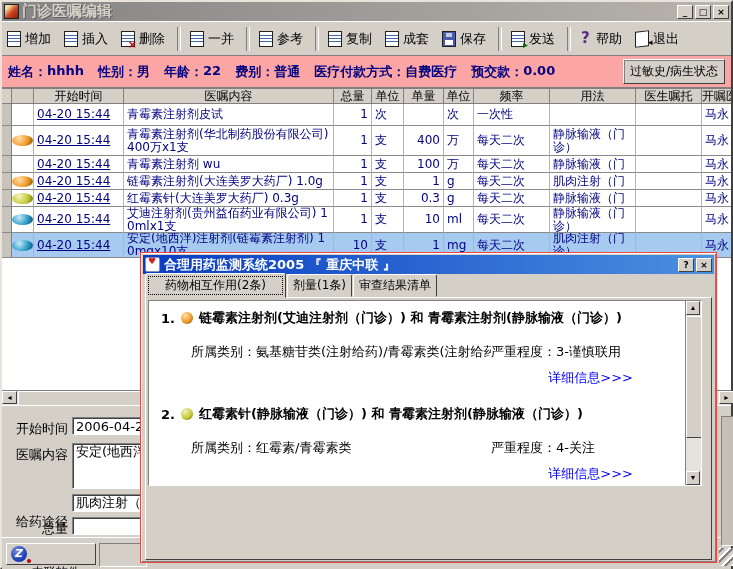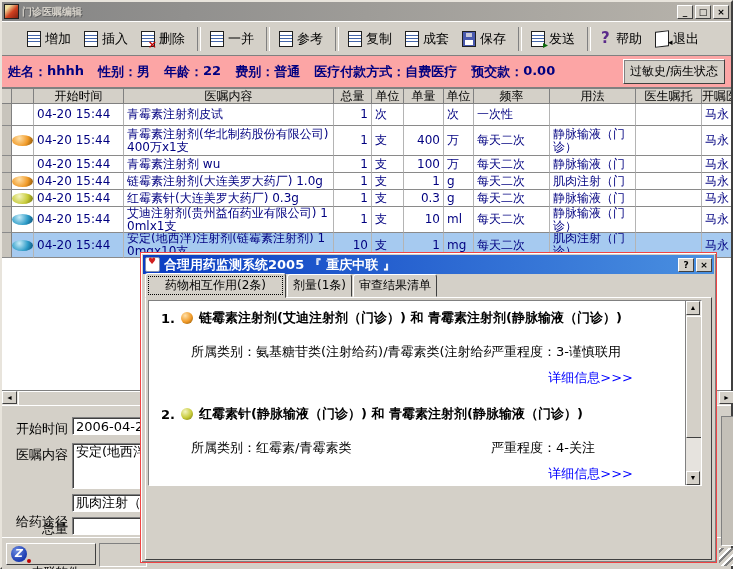--- a/index.html
+++ b/index.html
@@ -17,31 +17,31 @@
   
   .titlebar{
     height:19px;background:linear-gradient(90deg,#848484,#b8b4ac);
     display:flex;align-items:center;padding:0 2px;gap:3px;
   }
   .app-icon{
     width:13px;height:13px;border:1px solid #202020;
     background:linear-gradient(135deg,#f0e0a0 20%,#d04020 55%,#802010);
     flex:0 0 auto;
   }
-  .title-text{color:#d4d0c8;font-weight:bold;font-size:10px;white-space:nowrap;text-shadow:1px 1px 0 #606060;}
+  .title-text{color:#d4d0c8;font-weight:bold;font-size:15px;white-space:nowrap;text-shadow:1px 1px 0 #606060;}
   .win-btns{margin-left:auto;display:flex;gap:2px;}
   .winbtn{
     width:16px;height:14px;background:#d4d0c8;border:1px solid;
     border-color:#fff #404040 #404040 #fff;font-size:9px;line-height:10px;
     font-weight:bold;color:#000;padding:0;font-family:inherit;cursor:default;
   }
   
   .toolbar{
     height:33px;border-top:1px solid #fff;border-bottom:1px solid #808080;
-    display:flex;align-items:center;padding-left:20px;background:#d4d0c8;
+    display:flex;align-items:center;padding-left:0;background:#d4d0c8;
   }
   .tbtn{
     display:flex;align-items:center;gap:4px;background:transparent;border:1px solid transparent;
     padding:3px 7px 3px 4px;font-size:13px;color:#000;font-family:inherit;cursor:default;
   }
   .tb-sep{width:2px;height:24px;border-left:1px solid #808080;border-right:1px solid #fff;margin:0 4px;}
   .tb-icon{
     width:12px;height:14px;background:
       linear-gradient(#fff 3px,#4466aa 3px 4px,#fff 4px 6px,#4466aa 6px 7px,#fff 7px 9px,#4466aa 9px 10px,#fff 10px);
     border:1px solid #202020;position:relative;flex:0 0 auto;
@@ -80,21 +80,21 @@
     font-size:12px;color:#000;text-align:center;height:14px;line-height:14px;overflow:hidden;white-space:nowrap;
   }
   .tcell{
     border-right:1px solid #b4b4b4;border-bottom:1px solid #8a8a8a;
     color:#000080;overflow:hidden;display:flex;align-items:center;
     padding:0 3px;line-height:13px;font-size:12px;box-sizing:border-box;
   }
   .tcell span{width:100%;}
   .c-sel{background:#c8c4bc;border-right:1px solid #808080;padding:0;}
   .c-icon{justify-content:center;padding:0;}
-  .c-time{justify-content:flex-end;white-space:nowrap;}
+  .c-time{justify-content:flex-end;white-space:nowrap;text-decoration:underline;}
   .c-num span{text-align:right;}
   .c-content span,.c-usage span{word-break:break-all;}
   .trow.selected .tcell{background:#a6caf0;}
   .trow.selected .tcell.c-sel{background:#c8c4bc;}
   .ball{width:11px;height:11px;border-radius:50%;flex:0 0 auto;}
   .ball.orange{background:radial-gradient(circle at 35% 30%,#ffe0a8,#f09a28 55%,#7a4a00);}
   .ball.yellow{background:radial-gradient(circle at 35% 30%,#f4f4c0,#c6ca38 55%,#6a6a08);}
   .ball.blue{background:radial-gradient(circle at 35% 30%,#c8ecf8,#2e9cc8 55%,#064a70);}
   .ball.none{visibility:hidden;}
   

